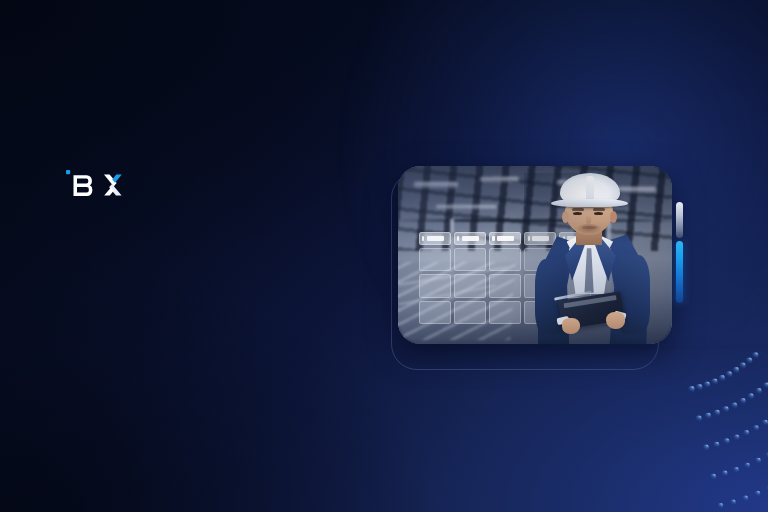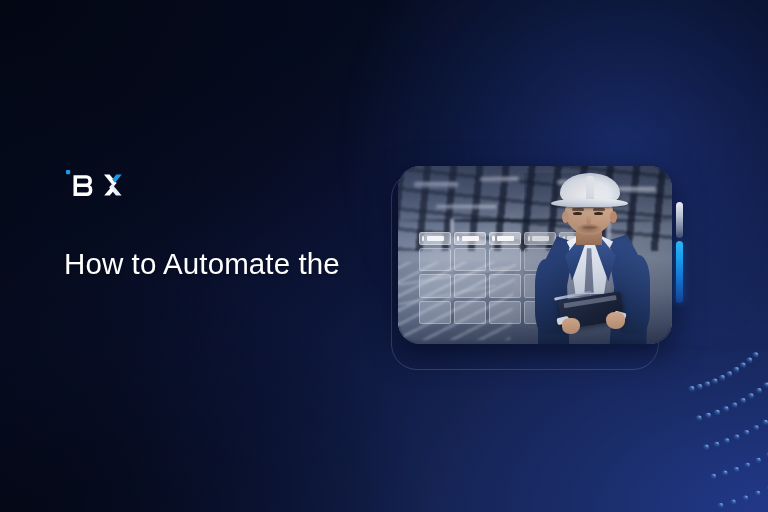--- a/index.html
+++ b/index.html
@@ -401,21 +401,20 @@
 
       <path d="M40.0 8.6 l5.6 0 l7.0 8.4 l-2.9 3.4 z" fill="#ffffff"></path>
       <path d="M57.6 29.6 l-5.6 0 l-6.9 -8.3 l2.9 -3.4 z" fill="#e9eef7"></path>
       <path d="M40.2 29.6 l5.5 0 l4.0 -4.8 l-2.8 -3.3 z" fill="#ffffff"></path>
 
       <path d="M57.8 8.6 l-5.5 0 l-4.1 4.9 l2.8 3.3 z" fill="#1b9ae8"></path>
     </svg>
   </div>
 
   <h1 class="headline">
-    <span class="ln">How to Automate the</span>
   </h1>
 
   <div class="phone-wrap">
 
     <div class="phone-frame-outline"></div>
 
     <div class="phone">
 
       <div class="photo">
         <div class="hall"></div>

